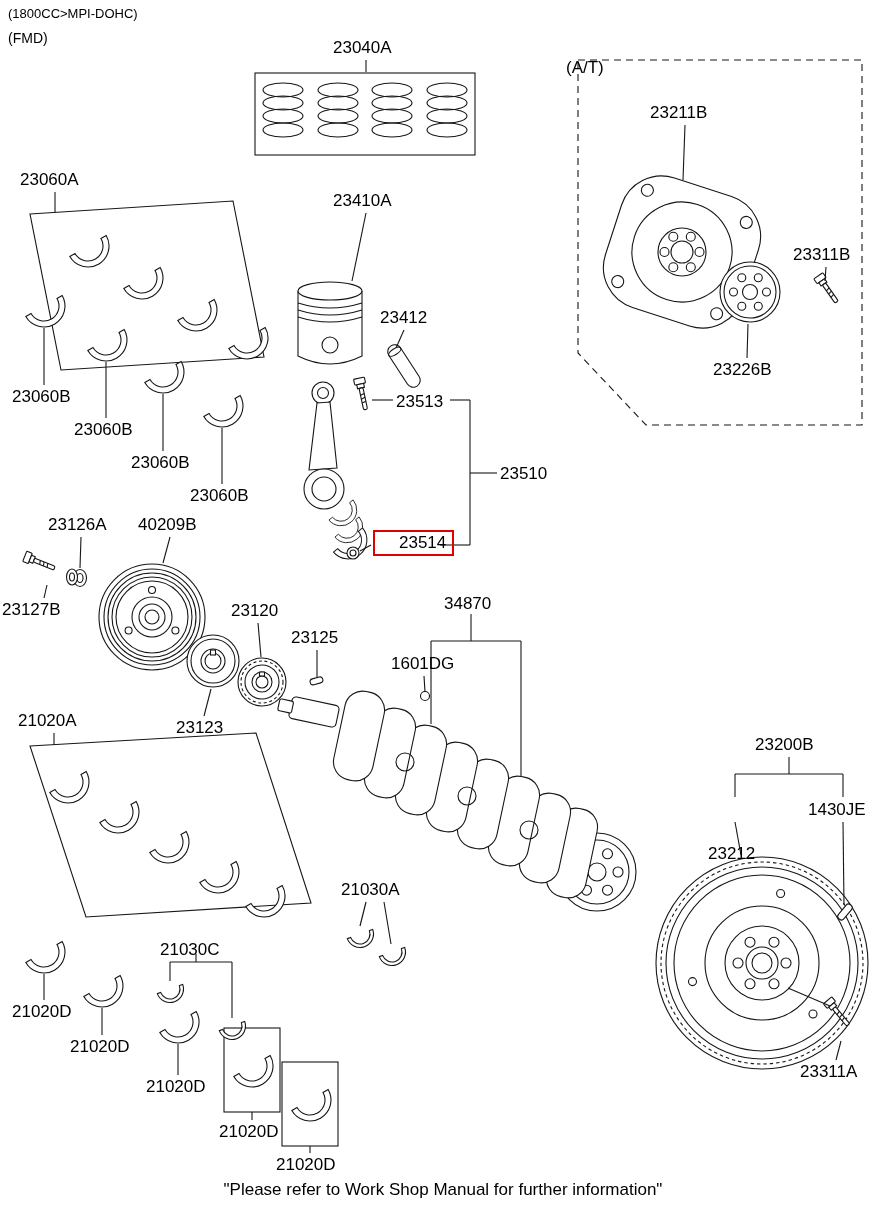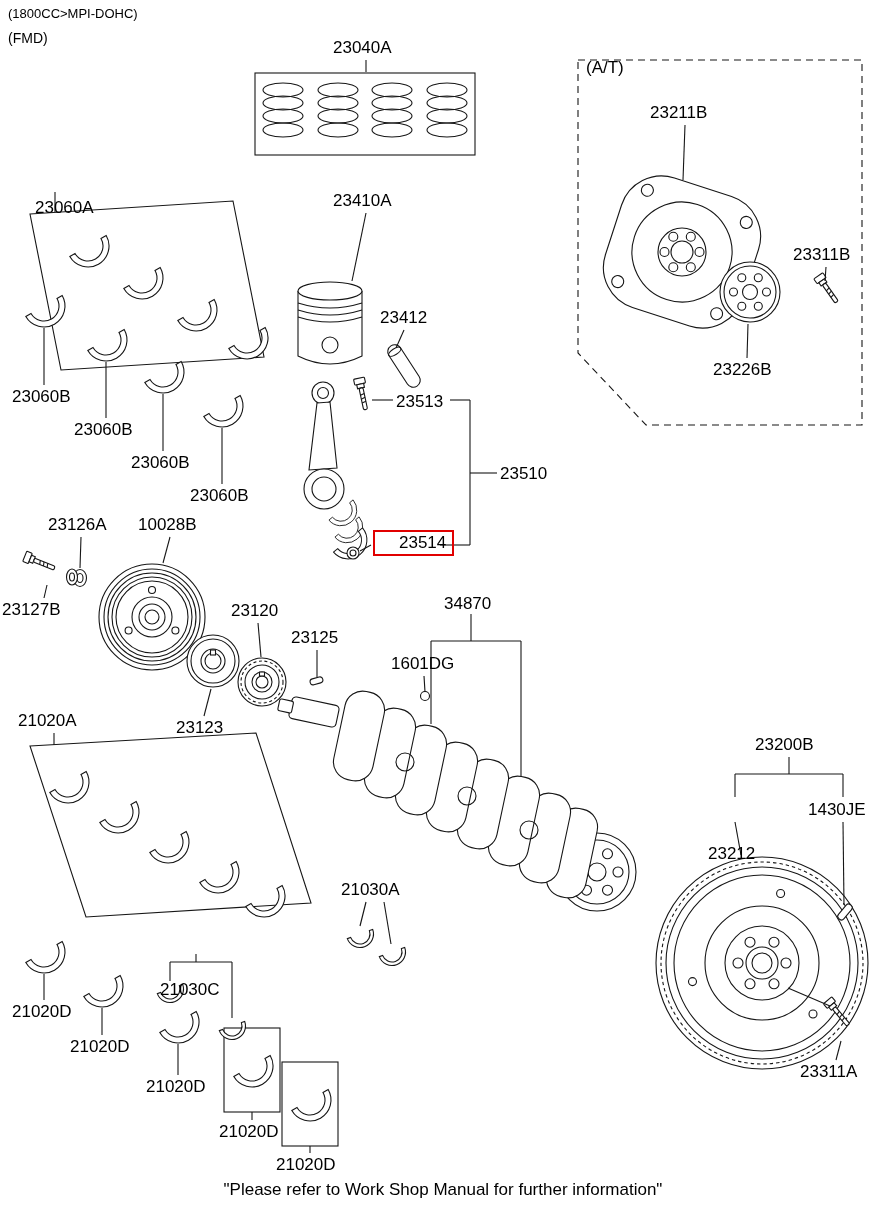--- a/index.html
+++ b/index.html
@@ -301,45 +301,45 @@
       <line x1="788" y1="988" x2="830" y2="1006"></line>
       <line x1="836" y1="1060" x2="841" y2="1041"></line>
     </g>
   </svg>
 
   <div class="hdr1">(1800CC&gt;MPI-DOHC)</div>
   <div class="hdr2">(FMD)</div>
 
   <div id="label-layer">
       <div class="label" style="left: 333px; top: 38px;">23040A</div>
-      <div class="label" style="left: 586px; top: 58px;">(A/T)</div>
+      <div class="label" style="left: 566px; top: 58px;">(A/T)</div>
       <div class="label" style="left: 650px; top: 103px;">23211B</div>
       <div class="label" style="left: 793px; top: 245px; text-align: center;">23311B</div>
       <div class="label" style="left: 713px; top: 360px;">23226B</div>
-      <div class="label" style="left: 35px; top: 170px; margin-top: 28px;">23060A</div>
+      <div class="label" style="left: 20px; top: 170px;">23060A</div>
       <div class="label" style="left: 333px; top: 191px;">23410A</div>
       <div class="label" style="left: 380px; top: 308px;">23412</div>
       <div class="label" style="left: 396px; top: 392px;">23513</div>
       <div class="label" style="left: 500px; top: 464px;">23510</div>
       <div class="label hl" style="left: 381px; top: 533px; border-color: rgb(225, 0, 0); padding-left: 24px;">23514</div>
       <div class="label" style="left: 12px; top: 387px;">23060B</div>
       <div class="label" style="left: 74px; top: 420px;">23060B</div>
       <div class="label" style="left: 131px; top: 453px;">23060B</div>
       <div class="label" style="left: 190px; top: 486px;">23060B</div>
       <div class="label" style="left: 48px; top: 515px;">23126A</div>
-      <div class="label" style="left: 138px; top: 515px;">10028B</div>
+      <div class="label" style="left: 138px; top: 515px;">40209B</div>
       <div class="label" style="left: 2px; top: 600px;">23127B</div>
       <div class="label" style="left: 231px; top: 601px;">23120</div>
       <div class="label" style="left: 291px; top: 628px;">23125</div>
       <div class="label" style="left: 444px; top: 594px;">34870</div>
       <div class="label" style="left: 391px; top: 654px;">1601DG</div>
       <div class="label" style="left: 176px; top: 718px;">23123</div>
       <div class="label" style="left: 18px; top: 711px;">21020A</div>
       <div class="label" style="left: 341px; top: 880px;">21030A</div>
-      <div class="label" style="left: 160px; top: 980px;">21030C</div>
+      <div class="label" style="left: 160px; top: 940px;">21030C</div>
       <div class="label" style="left: 12px; top: 1002px;">21020D</div>
       <div class="label" style="left: 70px; top: 1037px;">21020D</div>
       <div class="label" style="left: 146px; top: 1077px;">21020D</div>
       <div class="label" style="left: 219px; top: 1122px;">21020D</div>
       <div class="label" style="left: 276px; top: 1155px;">21020D</div>
       <div class="label" style="left: 755px; top: 735px;">23200B</div>
       <div class="label" style="left: 708px; top: 800px; margin-top: 44px;">23212</div>
       <div class="label" style="left: 808px; top: 800px;">1430JE</div>
       <div class="label" style="left: 800px; top: 1062px;">23311A</div>
     </div>

